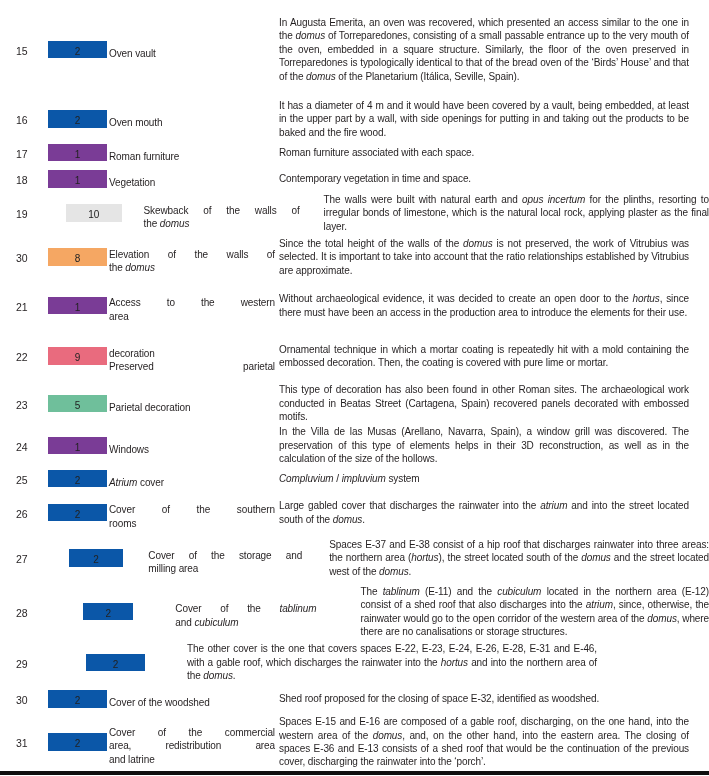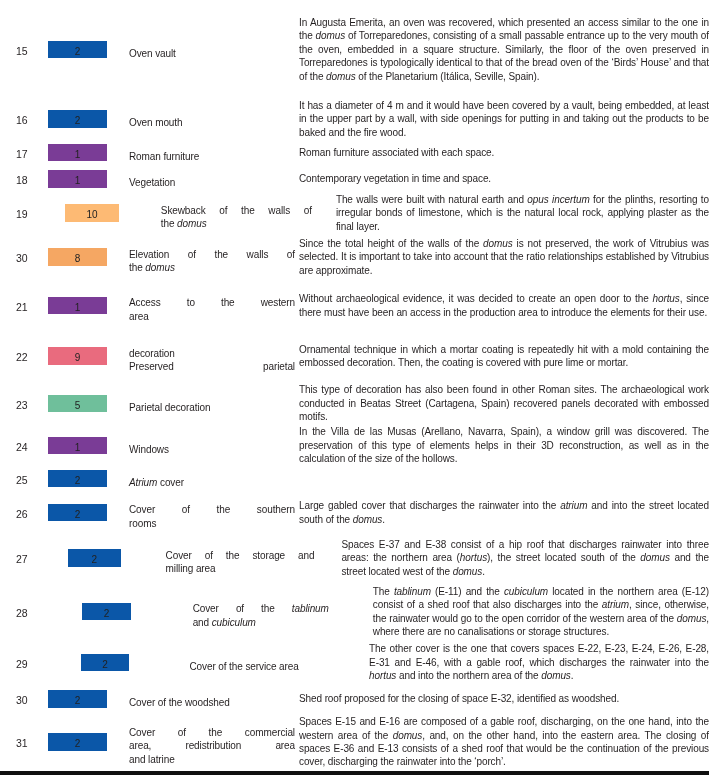--- a/index.html
+++ b/index.html
@@ -2,21 +2,21 @@
 <html><head>
 <meta charset="utf-8">
 <style>
   html,body{margin:0;padding:0;background:#ffffff;}
   #page{position:relative;width:709px;height:776px;background:#ffffff;overflow:hidden;
         font-family:"Liberation Sans",sans-serif;color:#231f20;
         font-size:10px;line-height:13.4px;letter-spacing:-0.1px;}
   .row{display:flex;align-items:center;}
   .c-num{width:48px;box-sizing:border-box;padding:4px 0 0 16px;font-size:10.5px;}
   .c-count{width:59px;box-sizing:border-box;padding-top:4px;text-align:center;color:#222222;}
-  .c-label{width:166px;box-sizing:border-box;margin-left:22px;padding-top:8px;}
+  .c-label{width:166px;box-sizing:border-box;margin-left:2px;padding-top:8px;}
   .c-desc{width:410px;box-sizing:border-box;margin-left:4px;text-align:justify;}
   .lline{display:block;}
   .just{text-align:justify;text-align-last:justify;}
   i{font-style:italic;}
   #bottom-rule{width:709px;height:4px;background:#0f0f0f;}
 </style>
 </head>
 <body>
 
 <div id="page">
@@ -48,21 +48,21 @@
       <div class="row" style="height: 26px;">
         <div class="c-num">18</div>
         <div class="c-count" style="background: rgb(122, 60, 150);">1</div>
         <div class="c-label">
           <div class="lline"><span>Vegetation</span></div>
         </div>
         <div class="c-desc"><span>Contemporary vegetation in time and space.</span></div>
       </div>
       <div class="row" style="height: 42px; gap: 20px;">
         <div class="c-num">19</div>
-        <div class="c-count" style="background: #fdba74;">10</div>
+        <div class="c-count" style="background: #e5e5e5;">10</div>
         <div class="c-label">
           <div class="lline just"><span>Skewback of the walls of</span></div>
           <div class="lline"><span>the </span><i>domus</i></div>
         </div>
         <div class="c-desc"><span>The walls were built with natural earth and </span><i>opus incertum</i><span> for the plinths, resorting to irregular bonds of limestone, which is the natural local rock, applying plaster as the final layer.</span></div>
       </div>
       <div class="row" style="height: 46px;">
         <div class="c-num">30</div>
         <div class="c-count" style="background: rgb(245, 167, 99);">8</div>
         <div class="c-label">
@@ -104,20 +104,21 @@
           <div class="lline"><span>Windows</span></div>
         </div>
         <div class="c-desc"><span>In the Villa de las Musas (Arellano, Navarra, Spain), a window grill was discovered. The preservation of this type of elements helps in their 3D reconstruction, as well as in the calculation of the size of the hollows.</span></div>
       </div>
       <div class="row" style="height: 27px;">
         <div class="c-num">25</div>
         <div class="c-count" style="background: rgb(11, 87, 168);">2</div>
         <div class="c-label">
           <div class="lline"><i>Atrium</i><span> cover</span></div>
         </div>
+        <div class="c-desc"><i>Compluvium</i><span> / </span><i>impluvium</i><span> system</span></div>
       </div>
       <div class="row" style="height: 41px;">
         <div class="c-num">26</div>
         <div class="c-count" style="background: rgb(11, 87, 168);">2</div>
         <div class="c-label">
           <div class="lline just"><span>Cover of the southern</span></div>
           <div class="lline"><span>rooms</span></div>
         </div>
         <div class="c-desc"><span>Large gabled cover that discharges the rainwater into the </span><i>atrium</i><span> and into the street located south of the </span><i>domus</i><span>.</span></div>
       </div>
@@ -135,23 +136,20 @@
         <div class="c-count" style="background: rgb(11, 87, 168);">2</div>
         <div class="c-label">
           <div class="lline just"><span>Cover of the </span><i>tablinum</i></div>
           <div class="lline"><span>and </span><i>cubiculum</i></div>
         </div>
         <div class="c-desc"><span>The </span><i>tablinum</i><span> (E-11) and the </span><i>cubiculum</i><span> located in the northern area (E-12) consist of a shed roof that also discharges into the </span><i>atrium</i><span>, since, otherwise, the rainwater would go to the open corridor of the western area of the </span><i>domus</i><span>, where there are no canalisations or storage structures.</span></div>
       </div>
       <div class="row" style="height: 45px; gap: 38px;">
         <div class="c-num">29</div>
         <div class="c-count" style="background: rgb(11, 87, 168);">2</div>
-        <div class="c-label">
-          <div class="lline"><span>Cover of the service area</span></div>
-        </div>
         <div class="c-desc"><span>The other cover is the one that covers spaces E-22, E-23, E-24, E-26, E-28, E-31 and E-46, with a gable roof, which discharges the rainwater into the </span><i>hortus</i><span> and into the northern area of the </span><i>domus</i><span>.</span></div>
       </div>
       <div class="row" style="height: 28px;">
         <div class="c-num">30</div>
         <div class="c-count" style="background: rgb(11, 87, 168);">2</div>
         <div class="c-label">
           <div class="lline"><span>Cover of the woodshed</span></div>
         </div>
         <div class="c-desc"><span>Shed roof proposed for the closing of space E-32, identified as woodshed.</span></div>
       </div>

